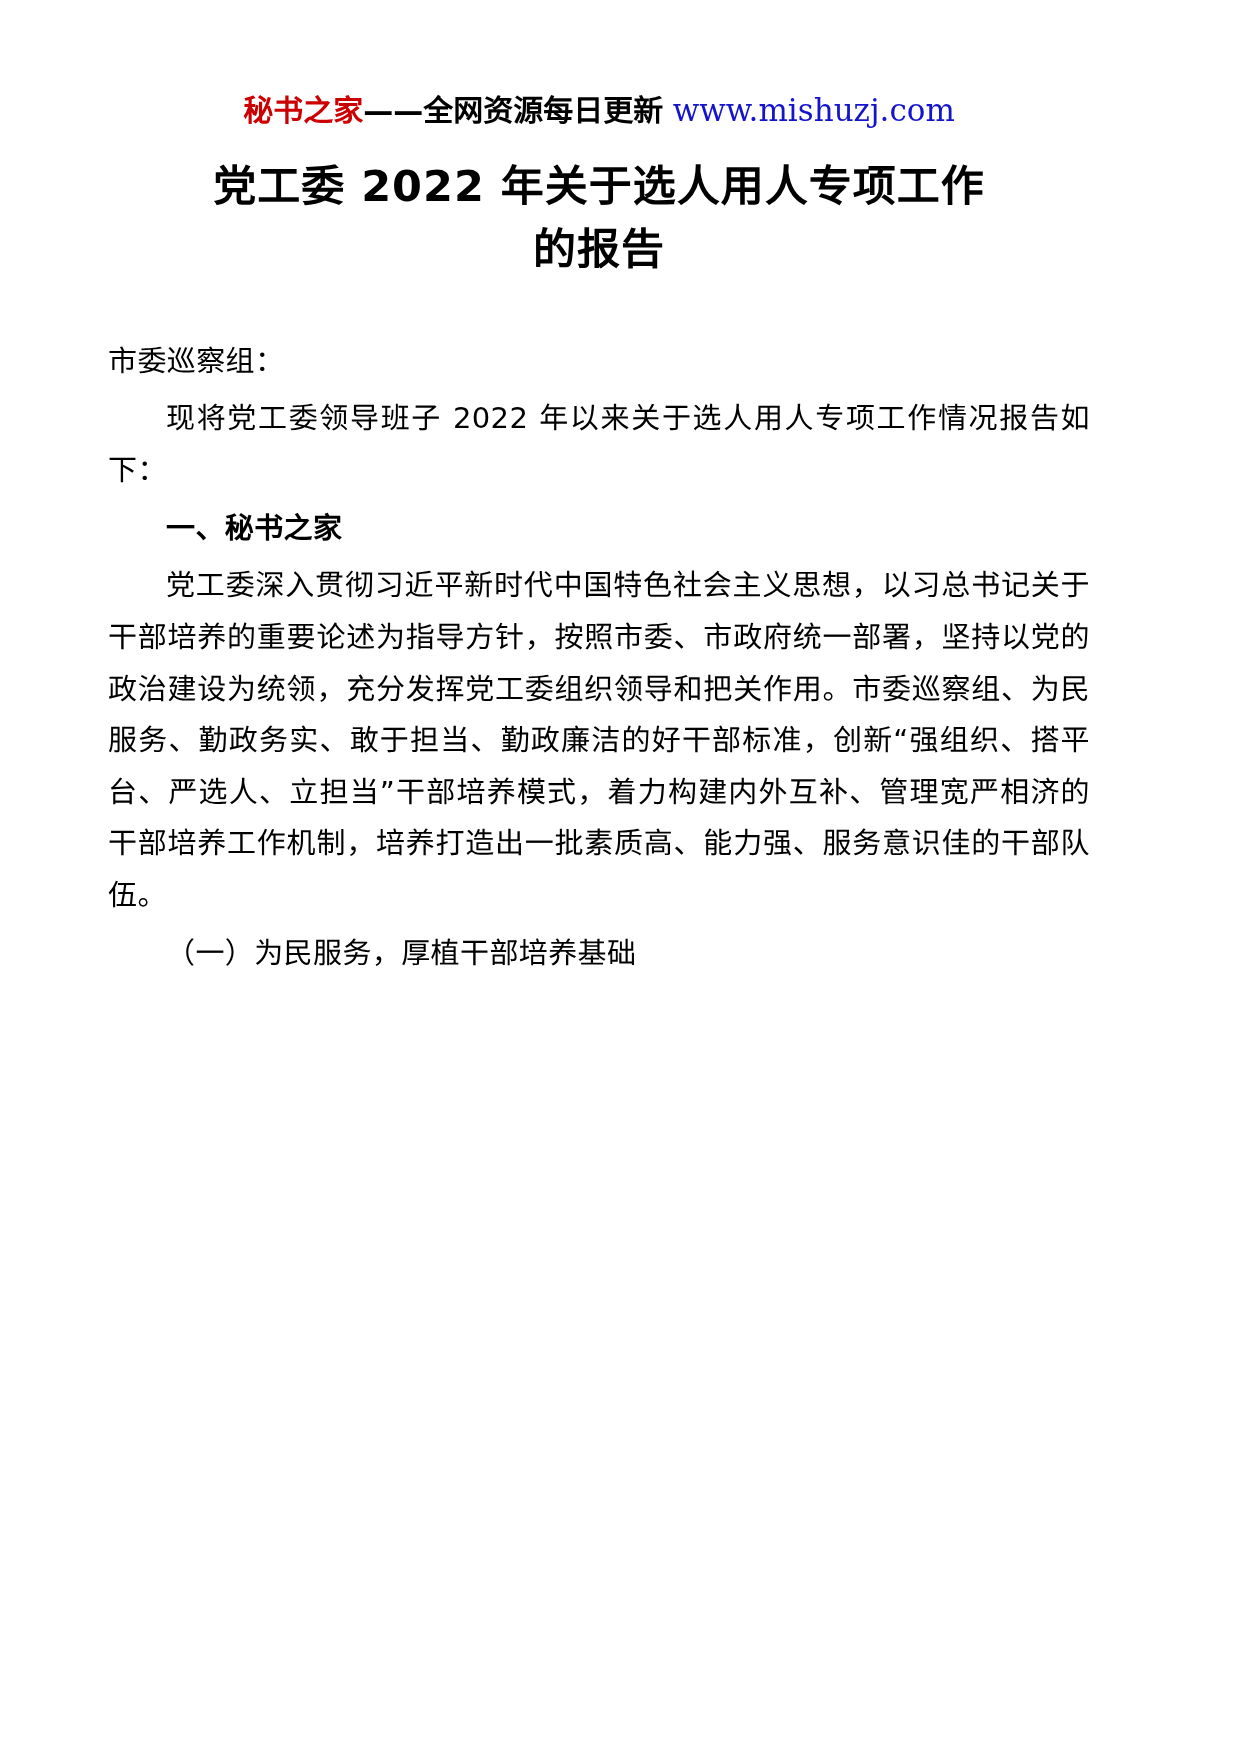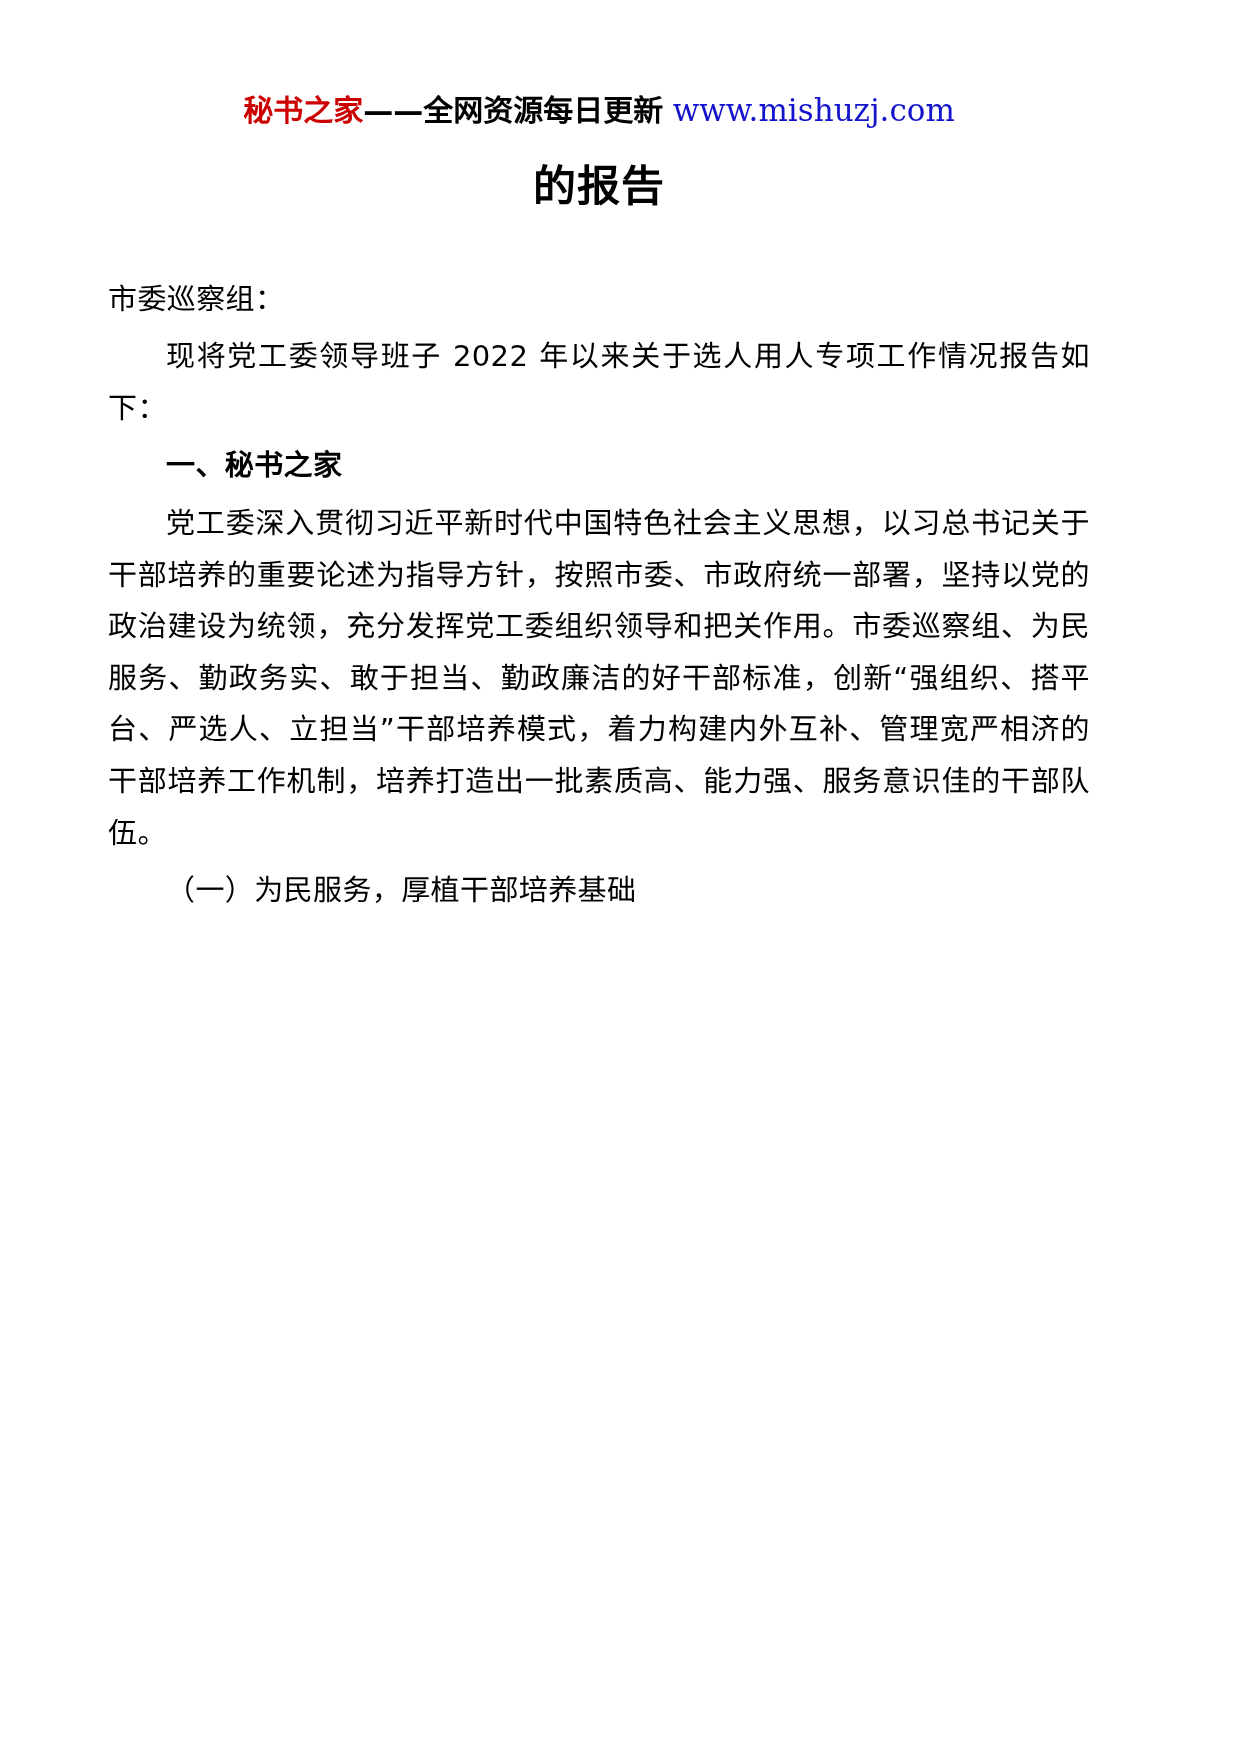--- a/index.html
+++ b/index.html
@@ -80,20 +80,21 @@
 <body>
 
 <div class="page">
 
   <div class="watermark">
     <span class="brand">秘书之家</span><span class="dash">——</span><span class="tagline">全网资源每日更新</span>
     <span class="url">www.mishuzj.com</span>
   </div>
 
   <h1 class="doc-title">
+    <span class="line1">党工委 2022 年关于选人用人专项工作</span>
     <span class="line2">的报告</span>
   </h1>
 
   <div class="body-text">
     <p class="noindent">市委巡察组：</p>
     <p class="indent">现将党工委领导班子 2022 年以来关于选人用人专项工作情况报告如下：</p>
     <p class="heading">一、秘书之家</p>
     <p class="indent">党工委深入贯彻习近平新时代中国特色社会主义思想，以习总书记关于干部培养的重要论述为指导方针，按照市委、市政府统一部署，坚持以党的政治建设为统领，充分发挥党工委组织领导和把关作用。市委巡察组、为民服务、勤政务实、敢于担当、勤政廉洁的好干部标准，创新“强组织、搭平台、严选人、立担当”干部培养模式，着力构建内外互补、管理宽严相济的干部培养工作机制，培养打造出一批素质高、能力强、服务意识佳的干部队伍。</p>
     <p class="indent">（一）为民服务，厚植干部培养基础</p>
   </div>

